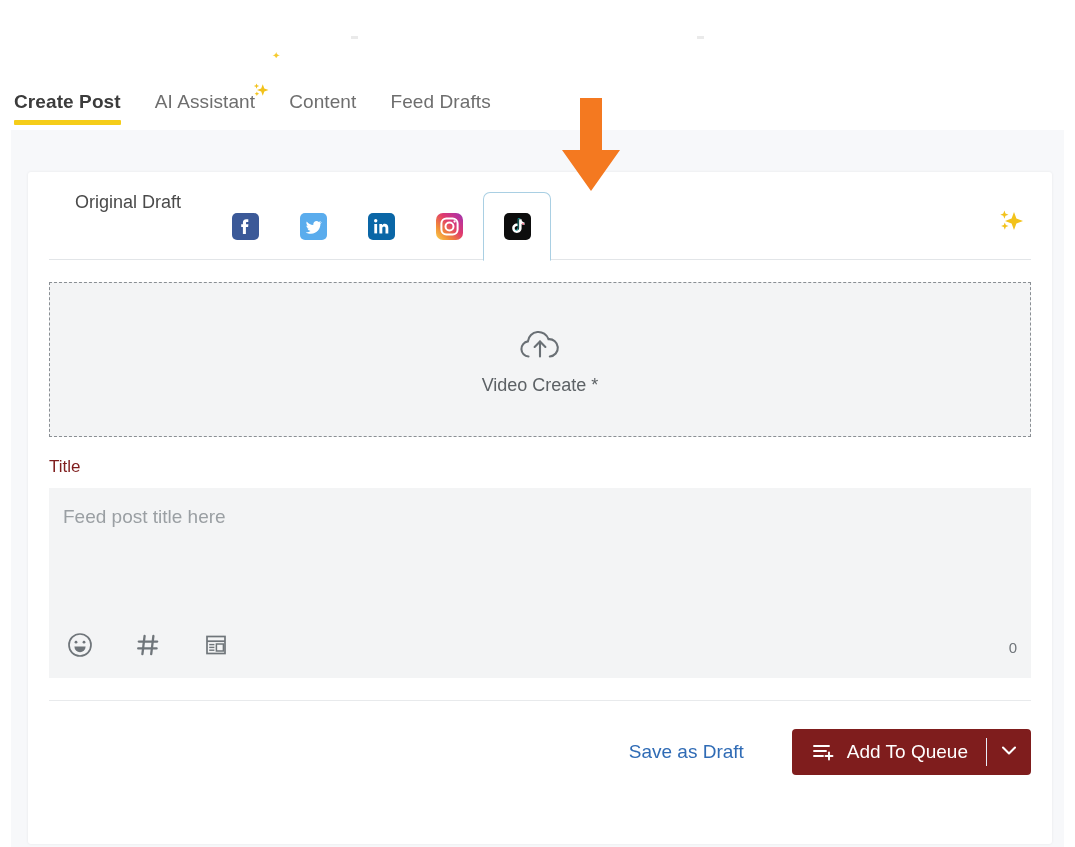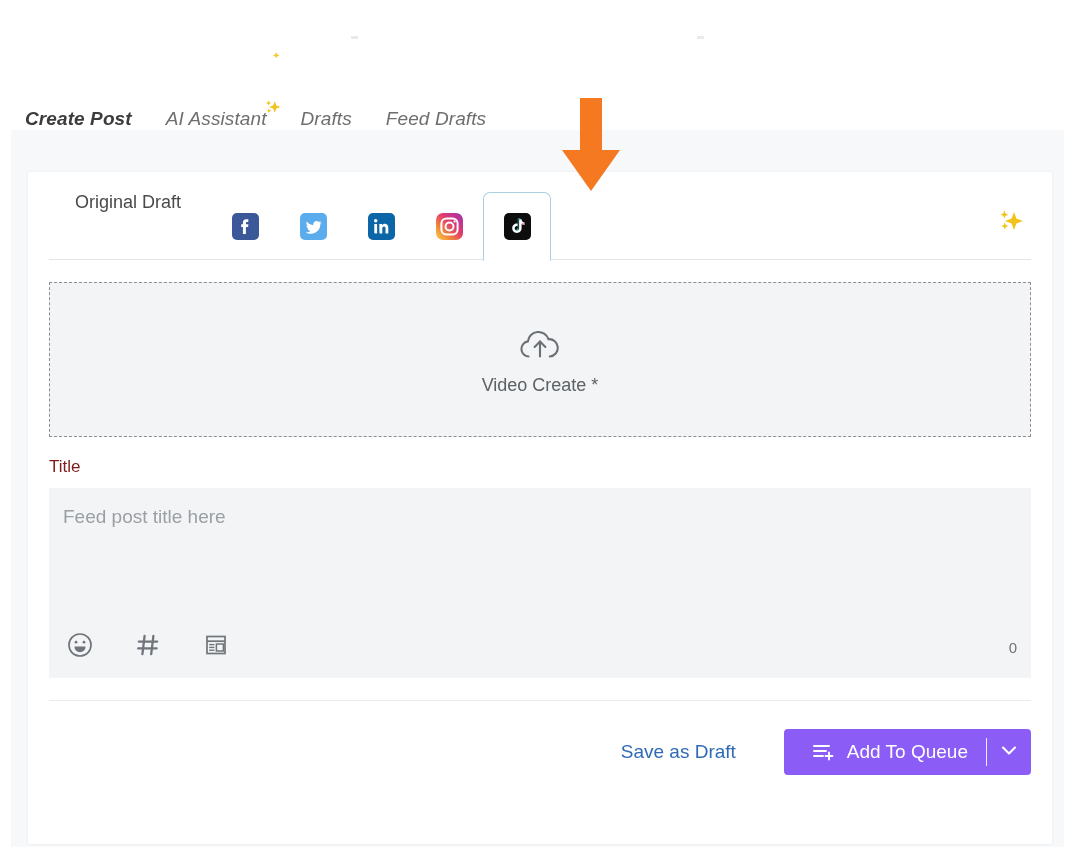--- a/index.html
+++ b/index.html
@@ -43,24 +43,23 @@
   
   .topnav {
     position: absolute;
     left: 0; top: 58px;
     width: 1075px;
     height: 72px;
     background: #ffffff;
   }
   .topnav-inner {
     display: flex;
-    align-items: flex-end;
-    padding-left: 25px;
+    align-items: center;
+    padding-left: 14px;
     height: 100%;
-    font-style: italic;
   }
   .topnav-tab {
     position: relative;
     font-size: 19px;
     color: #6e6e6e;
     padding: 16px 0 0 0;
     margin-right: 34px;
     cursor: pointer;
     white-space: nowrap;
     letter-spacing: .1px;
@@ -236,25 +235,24 @@
   .save-draft {
     font-size: 19px;
     color: #2f6bb5;
     margin-right: 32px;
     cursor: pointer;
   }
   .queue-btn {
     display: flex;
     align-items: center;
     height: 46px;
-    background: #8b5cf6;
+    background: #7f1d1d;
     border-radius: 4px;
     cursor: pointer;
     overflow: hidden;
-    padding-left: 8px;
   }
   .queue-main {
     display: flex;
     align-items: center;
     padding: 0 18px 0 20px;
     height: 100%;
     cursor: pointer;
   }
   .queue-icon { width: 24px; height: 20px; margin-right: 11px; }
   .queue-text {
@@ -308,21 +306,21 @@
         <span class="sparkle-sup">
           <svg viewBox="0 0 24 24" width="22" height="22">
             <path d="M15 3.5 L16.7 8.1 L21.3 9.8 L16.7 11.5 L15 16.1 L13.3 11.5 L8.7 9.8 L13.3 8.1 Z" fill="#f2c21b"></path>
             <path d="M8.2 2.6 L9.0 4.7 L11.1 5.5 L9.0 6.3 L8.2 8.4 L7.4 6.3 L5.3 5.5 L7.4 4.7 Z" fill="#f2c21b"></path>
             <path d="M8.6 11.4 L9.3 13.2 L11.1 13.9 L9.3 14.6 L8.6 16.4 L7.9 14.6 L6.1 13.9 L7.9 13.2 Z" fill="#f2c21b"></path>
           </svg>
         </span>
       </div>
 
       <div class="topnav-tab">
-        <span>Drafts</span>
+        <span>Content</span>
       </div>
 
       <div class="topnav-tab">
         <span>Feed Drafts</span>
       </div>
 
     </div>
   </div>
 
   <div class="page-body"></div>

